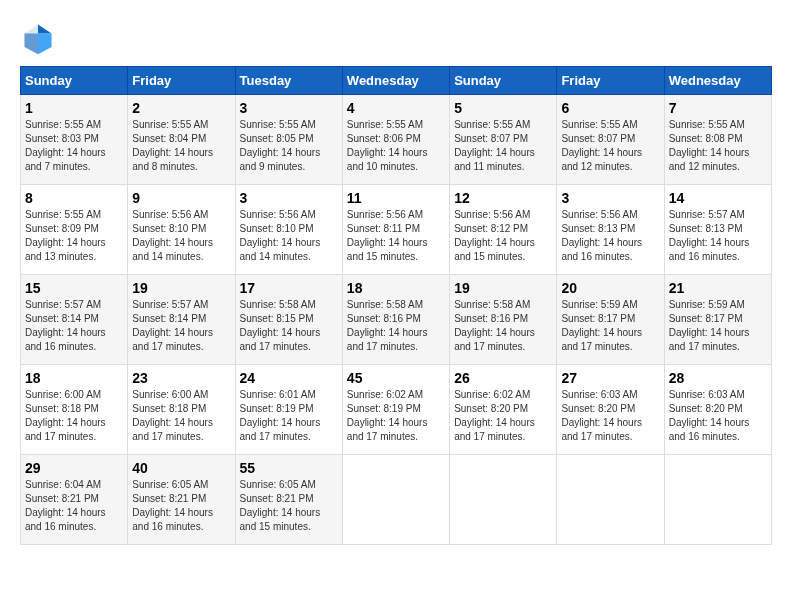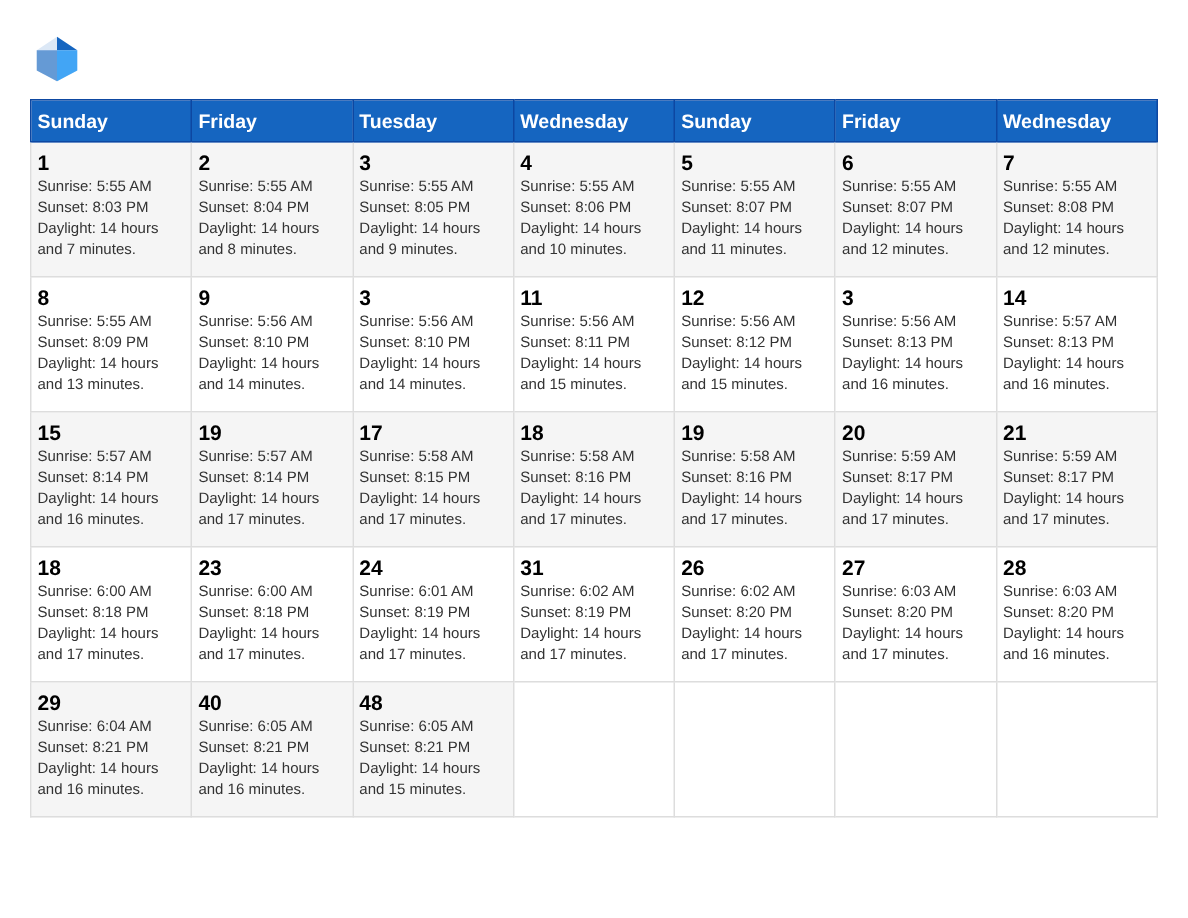--- a/index.html
+++ b/index.html
@@ -315,21 +315,21 @@
       </td>
         <td>
         <span class="day-num">24</span>
         <div class="day-info">
           Sunrise: 6:01 AM<br>
           Sunset: 8:19 PM<br>
           Daylight: 14 hours and 17 minutes.
         </div>
       </td>
         <td>
-        <span class="day-num">31</span>
+        <span class="day-num">45</span>
         <div class="day-info">
           Sunrise: 6:02 AM<br>
           Sunset: 8:19 PM<br>
           Daylight: 14 hours and 17 minutes.
         </div>
       </td>
         <td>
         <span class="day-num">26</span>
         <div class="day-info">
           Sunrise: 6:02 AM<br>
@@ -365,21 +365,21 @@
       </td>
         <td>
         <span class="day-num">40</span>
         <div class="day-info">
           Sunrise: 6:05 AM<br>
           Sunset: 8:21 PM<br>
           Daylight: 14 hours and 16 minutes.
         </div>
       </td>
         <td>
-        <span class="day-num">48</span>
+        <span class="day-num">55</span>
         <div class="day-info">
           Sunrise: 6:05 AM<br>
           Sunset: 8:21 PM<br>
           Daylight: 14 hours and 15 minutes.
         </div>
       </td>
         <td class="empty-cell"></td>
         <td class="empty-cell"></td>
         <td class="empty-cell"></td>
         <td class="empty-cell"></td>

